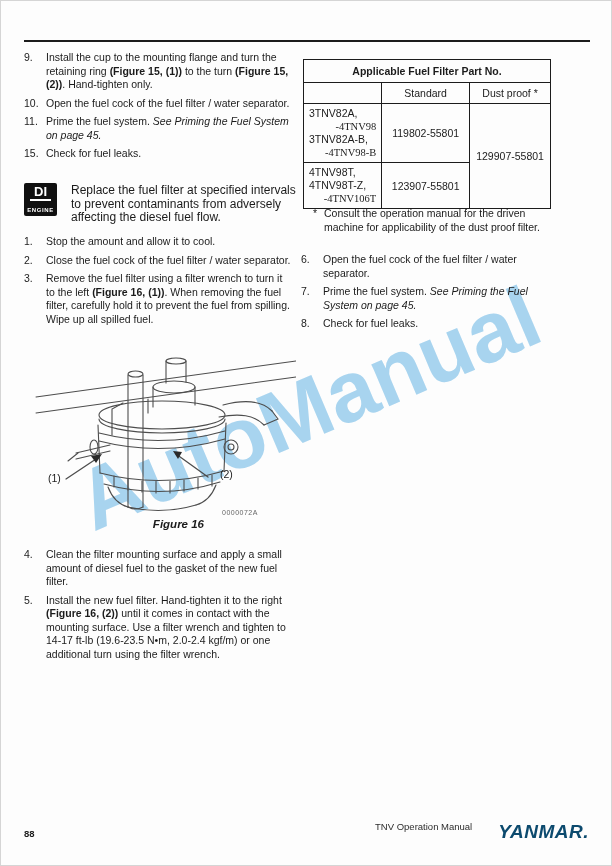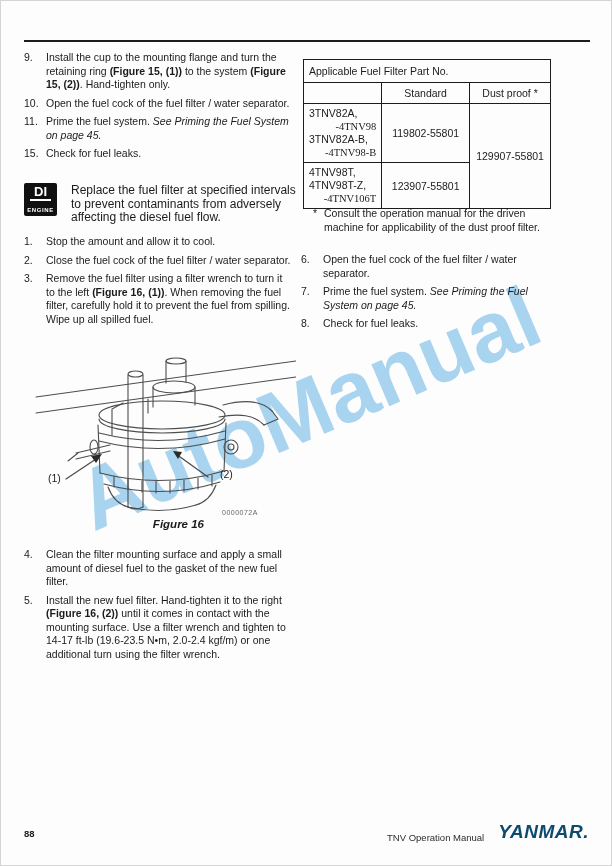--- a/index.html
+++ b/index.html
@@ -20,21 +20,21 @@
   .dinote{display:flex;gap:14px;}
   .di-icon{width:33px;height:33px;flex:none;background:#101010;color:#fff;border-radius:2px;
            display:flex;flex-direction:column;align-items:center;justify-content:space-between;
            padding:3px 0 2px;box-sizing:border-box;}
   .di-top{font-size:13px;font-weight:bold;line-height:12px;border-bottom:2px solid #fff;padding:0 4px 1px;}
   .di-bottom{font-size:6px;font-weight:bold;letter-spacing:.6px;line-height:7px;}
   .di-text{width:230px;font-size:12px;line-height:13.5px;padding-top:1px;}
 
   table.ftable{border-collapse:collapse;width:248px;font-size:10.5px;background:transparent;}
   .ftable td{border:1px solid #1c1c1c;padding:1px 5px;vertical-align:middle;}
-  .ftable .t-title{font-weight:normal;height:20px;}
+  .ftable .t-title{font-weight:bold;text-align:center;height:20px;}
   .ftable .t-head{text-align:center;height:18px;}
   .ftable .t-models{width:72px;padding:3px 5px;line-height:13px;}
   .ftable .t-models .r{text-align:right;font-family:Liberation Serif, serif;}
   .ftable .t-val{text-align:center;width:88px;}
   .ftable .t-dust{text-align:center;width:80px;}
 
   .footnote{display:flex;font-size:10.5px;line-height:13.5px;}
   .footnote .star{width:11px;flex:none;}
   .footnote .ftxt{width:217px;}
 
@@ -44,37 +44,37 @@
   .fig-code{position:absolute;font-size:7px;color:#666;letter-spacing:.5px;z-index:3;}
   .fig-caption{position:absolute;left:80px;top:165px;width:100px;text-align:right;
                font-size:11.5px;font-weight:bold;font-style:italic;z-index:3;}
 
   .watermark{position:absolute;left:30px;top:300px;width:555px;height:215px;z-index:1;
              display:flex;align-items:center;justify-content:center;
              font-size:86px;font-weight:bold;letter-spacing:0;
              transform:rotate(-23deg);white-space:nowrap;pointer-events:none;}
 
   .page-num{left:23px;top:827px;font-size:9.5px;font-weight:bold;}
-  .footer-right{position:absolute;right:22px;top:820px;display:flex;align-items:flex-end;gap:14px;z-index:2;}
+  .footer-right{position:absolute;right:22px;top:820px;display:flex;align-items:flex-start;gap:26px;z-index:2;}
   .manual-name{font-size:9.5px;color:#2d2d2d;}
   .brand{font-size:19px;font-weight:bold;font-style:italic;letter-spacing:.5px;}
 </style>
 </head>
 <body>
 
 <div class="page">
 
   <div class="blk rule"></div>
 
   <div class="watermark" style="color: rgb(168, 212, 239);">AutoManual</div>
 
   <div class="blk" style="left:23px;top:50px;">
     <div class="step">
       <span class="num">9.</span>
-      <span class="txt"><span>Install the cup to the mounting flange and turn the retaining ring </span><span class="bold">(Figure 15, (1))</span><span> to the system </span><span class="bold">(Figure 15, (2))</span><span>. Hand-tighten only.</span></span>
+      <span class="txt"><span>Install the cup to the mounting flange and turn the retaining ring </span><span class="bold">(Figure 15, (1))</span><span> to the turn </span><span class="bold">(Figure 15, (2))</span><span>. Hand-tighten only.</span></span>
     </div>
     <div class="step">
       <span class="num">10.</span>
       <span class="txt">Open the fuel cock of the fuel filter / water separator.</span>
     </div>
     <div class="step">
       <span class="num">11.</span>
       <span class="txt"><span>Prime the fuel system. </span><span class="it">See Priming the Fuel System on page 45.</span></span>
     </div>
     <div class="step">

